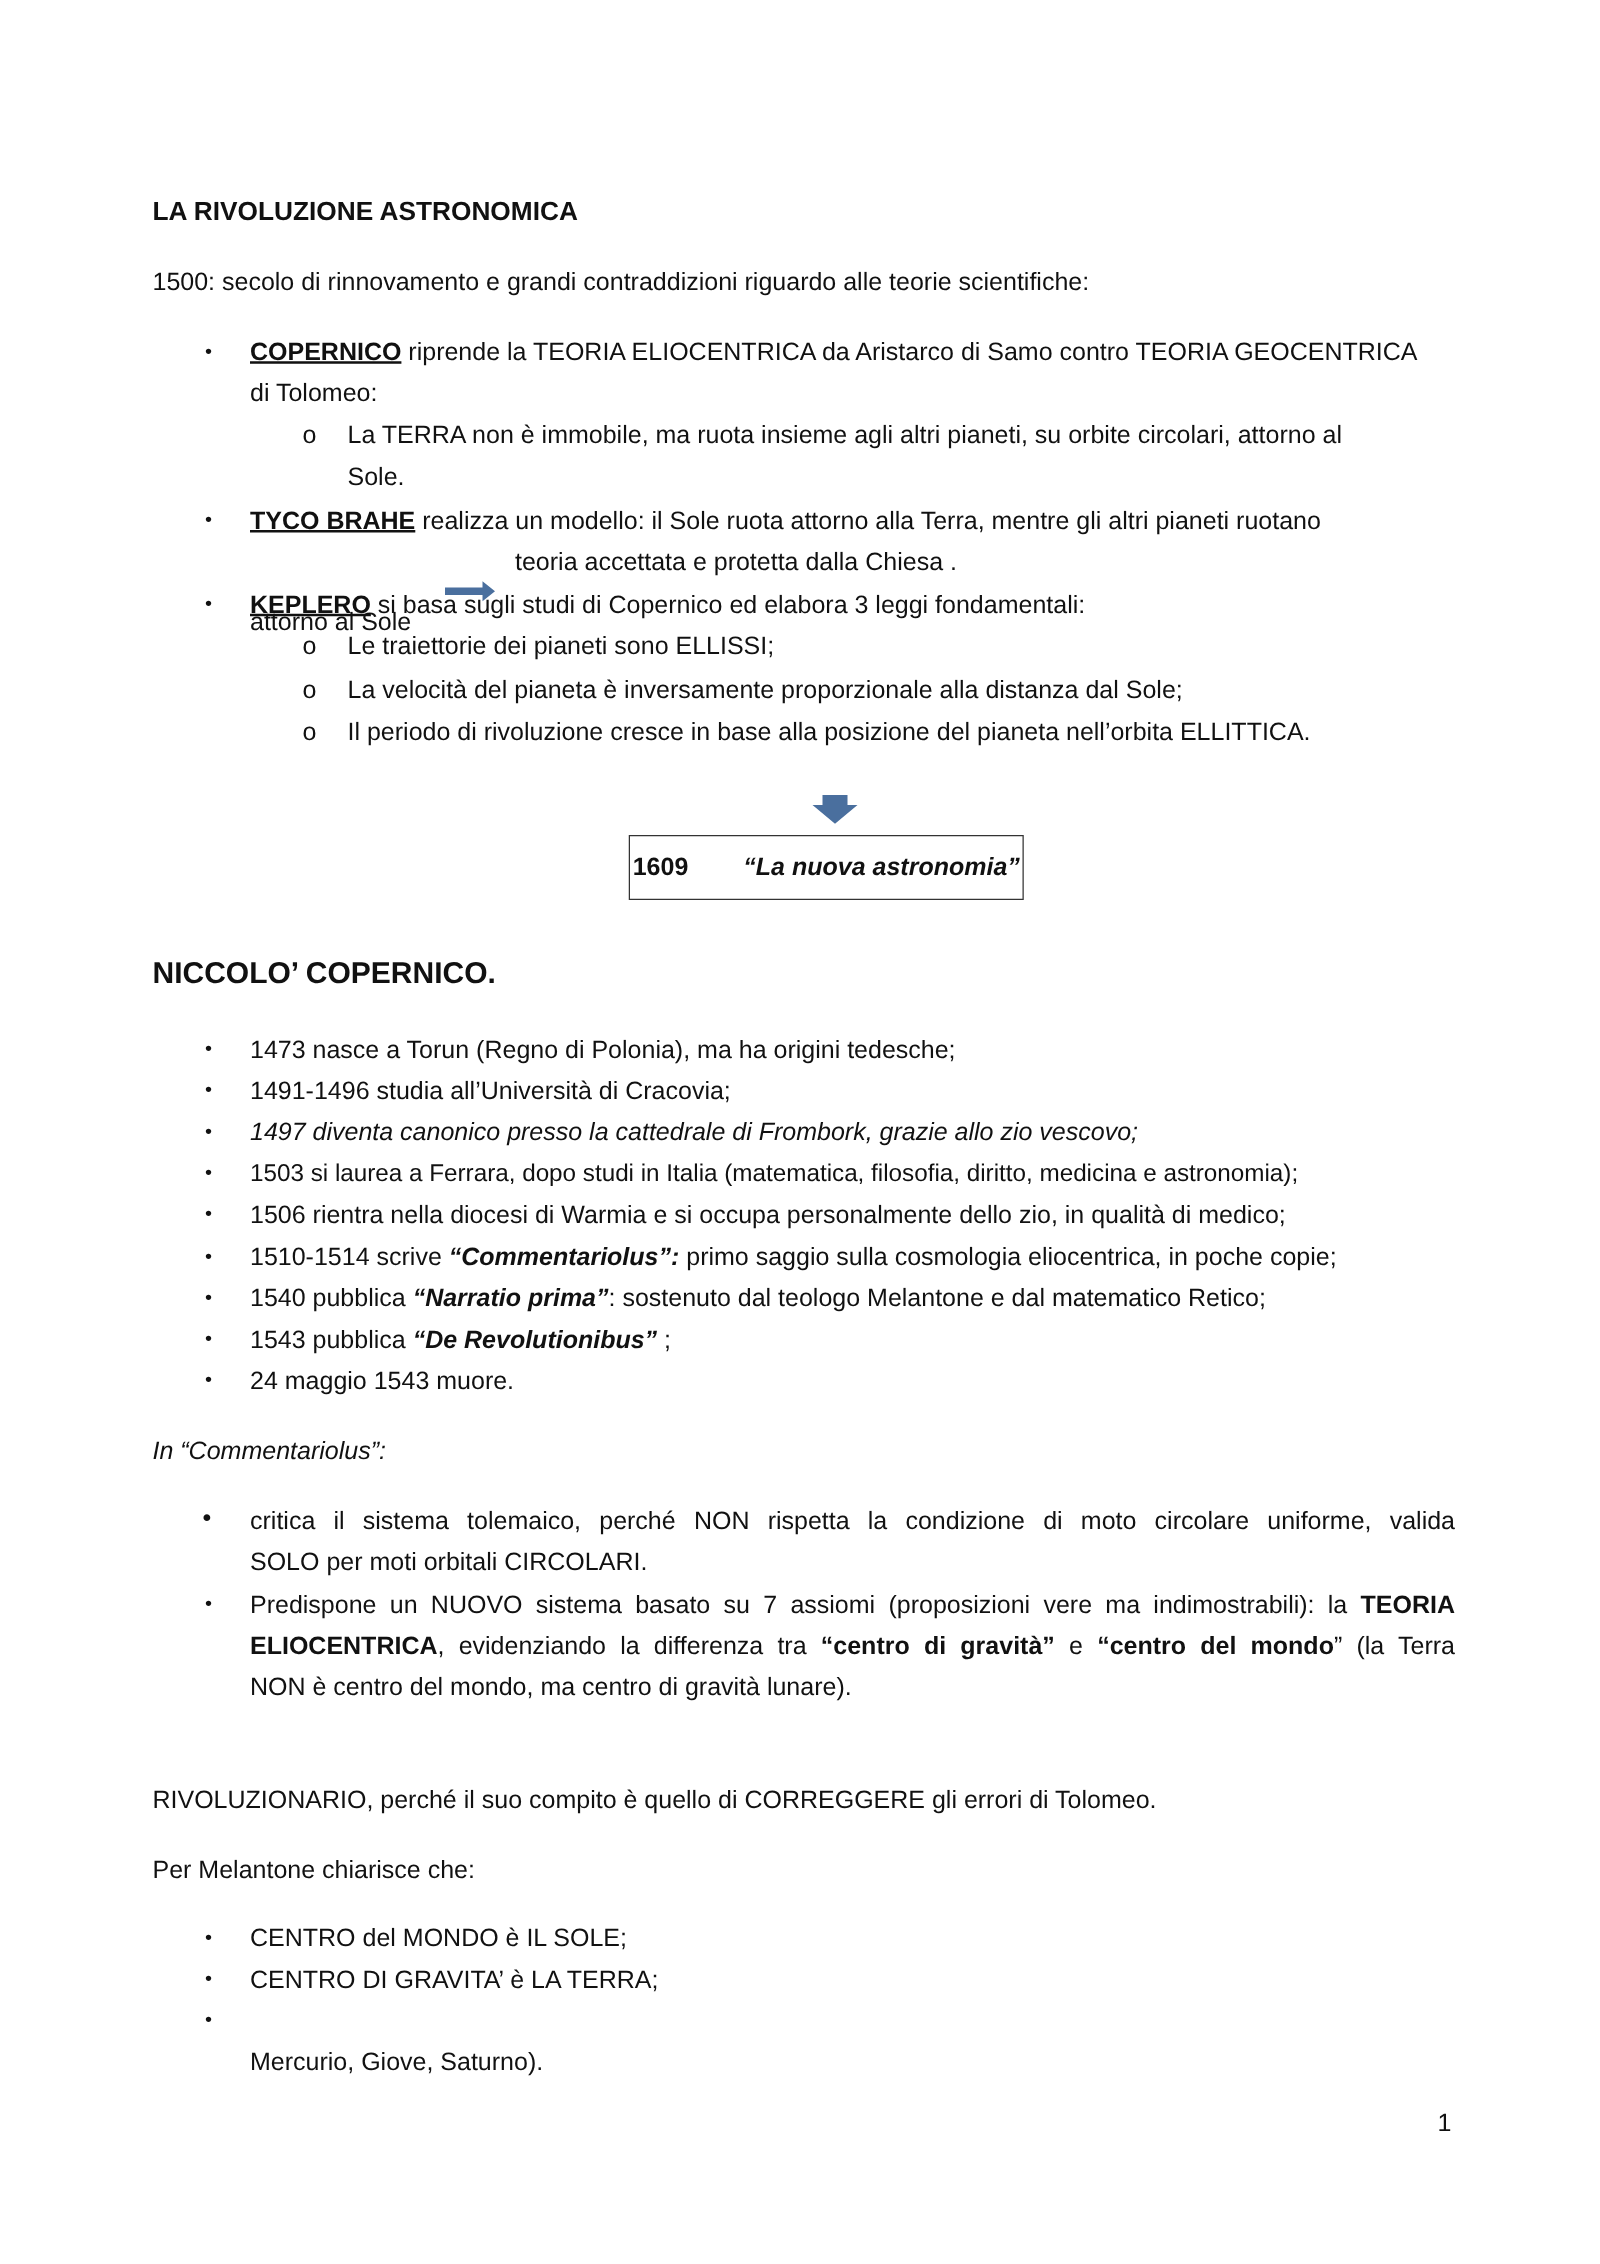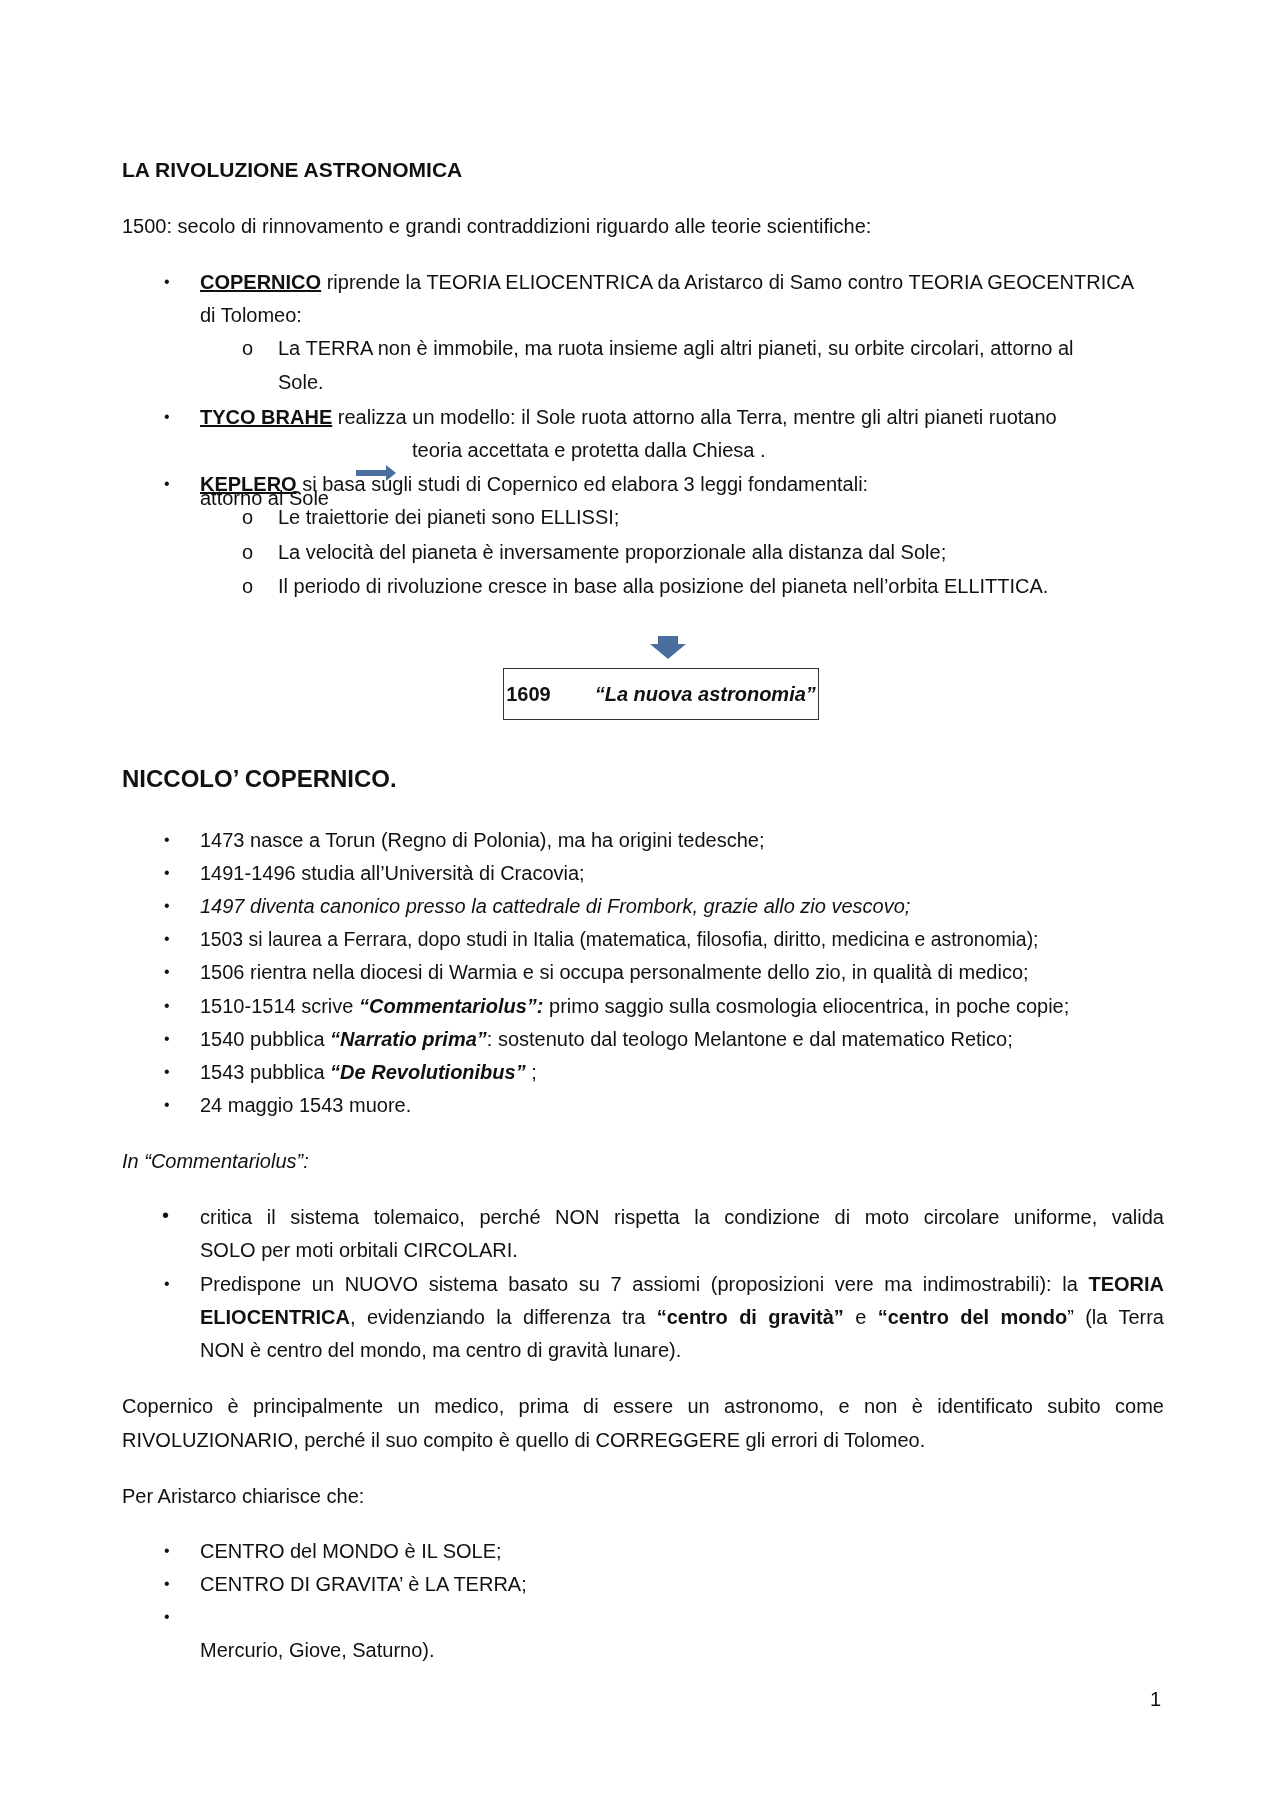--- a/index.html
+++ b/index.html
@@ -107,24 +107,23 @@
 
   <span class="bullet" style="left:162px; top:1203px; font-size:20px;">•</span>
   <div class="txt just" style="left:200px; top:1205px; width:964px;">critica il sistema tolemaico, perché NON rispetta la condizione di moto circolare uniforme, valida</div>
   <div class="txt" style="left:200px; top:1238px;">SOLO per moti orbitali CIRCOLARI.</div>
 
   <span class="bullet" style="left:164px; top:1272px;">•</span>
   <div class="txt just" style="left:200px; top:1272px; width:964px;"><span>Predispone un NUOVO sistema basato su 7 assiomi (proposizioni vere ma indimostrabili): la </span><span class="b">TEORIA</span></div>
   <div class="txt just" style="left:200px; top:1305px; width:964px;"><span class="b">ELIOCENTRICA</span><span>, evidenziando la differenza tra </span><span class="b">“centro di gravità”</span><span> e </span><span class="b">“centro del mondo</span><span>” (la Terra</span></div>
   <div class="txt" style="left:200px; top:1338px;">NON è centro del mondo, ma centro di gravità lunare).</div>
 
-  <div class="txt just" style="left:122px; top:1394px; width:1042px;">Copernico è principalmente un medico, prima di essere un astronomo, e non è identificato subito come</div>
   <div class="txt" style="left:122px; top:1428px;">RIVOLUZIONARIO, perché il suo compito è quello di CORREGGERE gli errori di Tolomeo.</div>
 
-  <div class="txt" style="left:122px; top:1484px;">Per Aristarco chiarisce che:</div>
+  <div class="txt" style="left:122px; top:1484px;">Per Melantone chiarisce che:</div>
 
   <span class="bullet" style="left:164px; top:1539px;">•</span>
   <div class="txt" style="left:200px; top:1539px;">CENTRO del MONDO è IL SOLE;</div>
   <span class="bullet" style="left:164px; top:1572px;">•</span>
   <div class="txt" style="left:200px; top:1572px;">CENTRO DI GRAVITA’ è LA TERRA;</div>
   <span class="bullet" style="left:164px; top:1605px;">•</span>
   <div class="txt" style="left:200px; top:1638px;">Mercurio, Giove, Saturno).</div>
 
   <div class="pagenum">1</div>
 </div>

